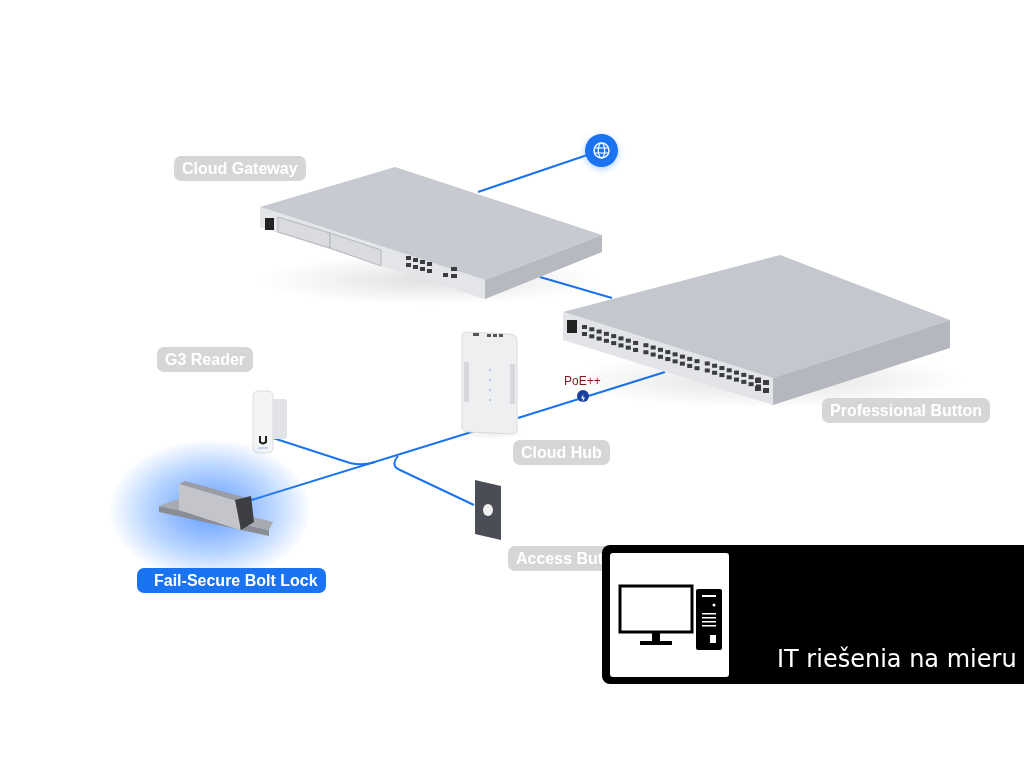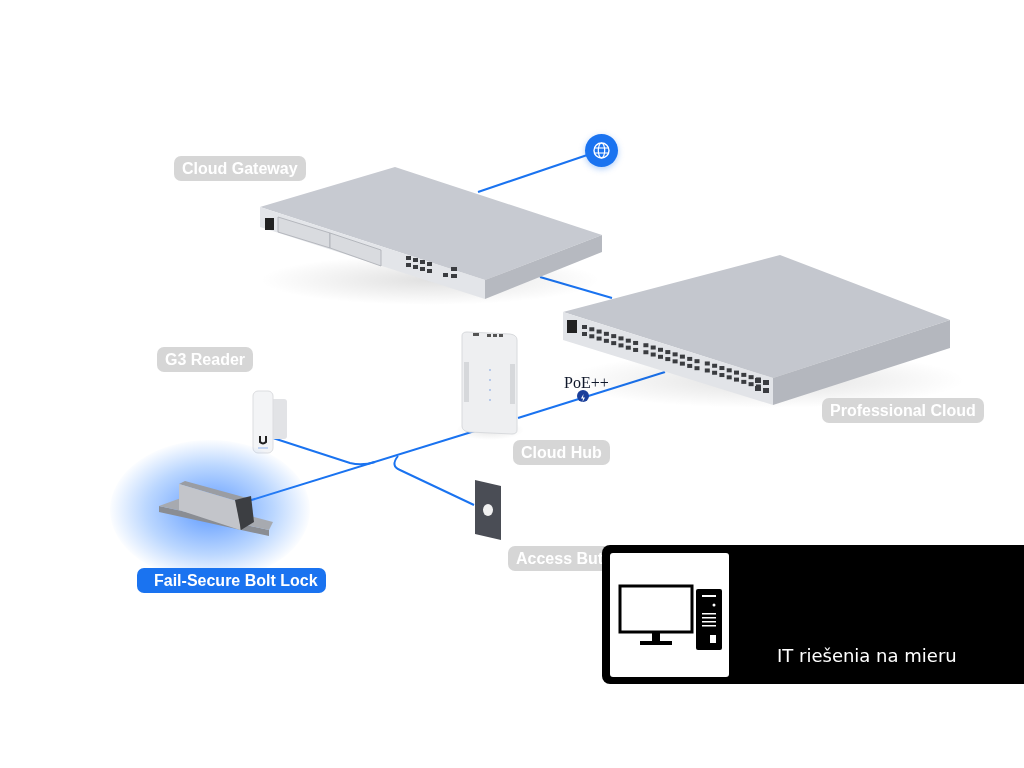--- a/index.html
+++ b/index.html
@@ -1,25 +1,25 @@
 <!DOCTYPE html>
 <html><head>
 <meta charset="utf-8">
 <style>
   html,body{margin:0;padding:0;}
   body{width:1024px;height:768px;background:#ffffff;position:relative;overflow:hidden;font-family:"Liberation Sans",sans-serif;}
   .abs{position:absolute;}
   .label{position:absolute;background:#d6d6d6;color:#ffffff;font-weight:bold;font-size:16px;border-radius:7px;padding:0 8px;height:25px;line-height:25px;white-space:nowrap;}
   .label.active{background:#1a73f0;color:#ffffff;padding-left:17px;}
   #wires{position:absolute;left:0;top:0;width:1024px;height:768px;}
-  .poe-text{position:absolute;color:#0f172a;font-size:16px;font-family:Liberation Serif, serif;}
+  .poe-text{position:absolute;color:#7f1d1d;font-size:12px;font-family:Liberation Sans, sans-serif;}
   .logo{position:absolute;left:602px;top:545px;width:430px;height:139px;background:#000;border-radius:8px;}
   .logo-box{position:absolute;left:8px;top:8px;width:119px;height:124px;background:#fff;border-radius:3px;}
   .logo-brand{position:absolute;left:148px;top:36px;color:#fff;font-family:"DejaVu Sans",sans-serif;font-size:41px;letter-spacing:0.5px;}
-  .logo-tag{position:absolute;left:175px;top:100px;color:#fff;font-family:"DejaVu Sans",sans-serif;font-size:18px;}
+  .logo-tag{position:absolute;left:175px;top:100px;color:#fff;font-family:"DejaVu Sans",sans-serif;font-size:24px;}
 </style>
 </head>
 <body>
 
 <svg id="wires" viewBox="0 0 1024 768">
   <path d="M602 150 L478 192" stroke="#1a73f0" stroke-width="2" fill="none"></path>
   <path d="M540 277 L612 298" stroke="#1a73f0" stroke-width="2" fill="none"></path>
   <path d="M665 372 L518 418" stroke="#1a73f0" stroke-width="2" fill="none"></path>
   <path d="M478 430 L245 502" stroke="#1a73f0" stroke-width="2" fill="none"></path>
   <path d="M273 438 L350 463 Q362 466 375 462" stroke="#1a73f0" stroke-width="2" fill="none"></path>
@@ -179,21 +179,21 @@
 <div class="poe-text" style="left:564px;top:374px;">PoE++</div>
 <div class="abs" style="left:577px;top:390px;width:12px;height:12px;border-radius:50%;background:#1b3f9a;">
   <svg width="12" height="12" viewBox="0 0 12 12">
       <path d="M6.5 2 L4 6.5 L6 6.5 L5.5 10 L8 5.5 L6 5.5 Z" fill="#fff"></path>
     </svg>
 </div>
 
 <div class="label" style="left:174px;top:156px;">Cloud Gateway</div>
 <div class="label" style="left:137px;top:347px;margin-left:20px;">G3 Reader</div>
 <div class="label" style="left:513px;top:440px;">Cloud Hub</div>
-<div class="label" style="left:822px;top:398px;">Professional Cloud</div>
+<div class="label" style="left:822px;top:398px;">Professional Button</div>
 <div class="label" style="left:508px;top:546px;">Access Button</div>
 <div class="label active" style="left:137px;top:568px;">Fail-Secure Bolt Lock</div>
 
 <div class="logo">
   <div class="logo-box">
     <svg width="119" height="124" viewBox="0 0 119 124">
       <rect x="10" y="33" width="72" height="46" fill="#fff" stroke="#000" stroke-width="3"></rect>
       <rect x="42" y="79" width="8" height="9" fill="#000"></rect>
       <rect x="30" y="88" width="32" height="4" fill="#000"></rect>
       <rect x="86" y="36" width="26" height="61" rx="2" fill="#000"></rect>

